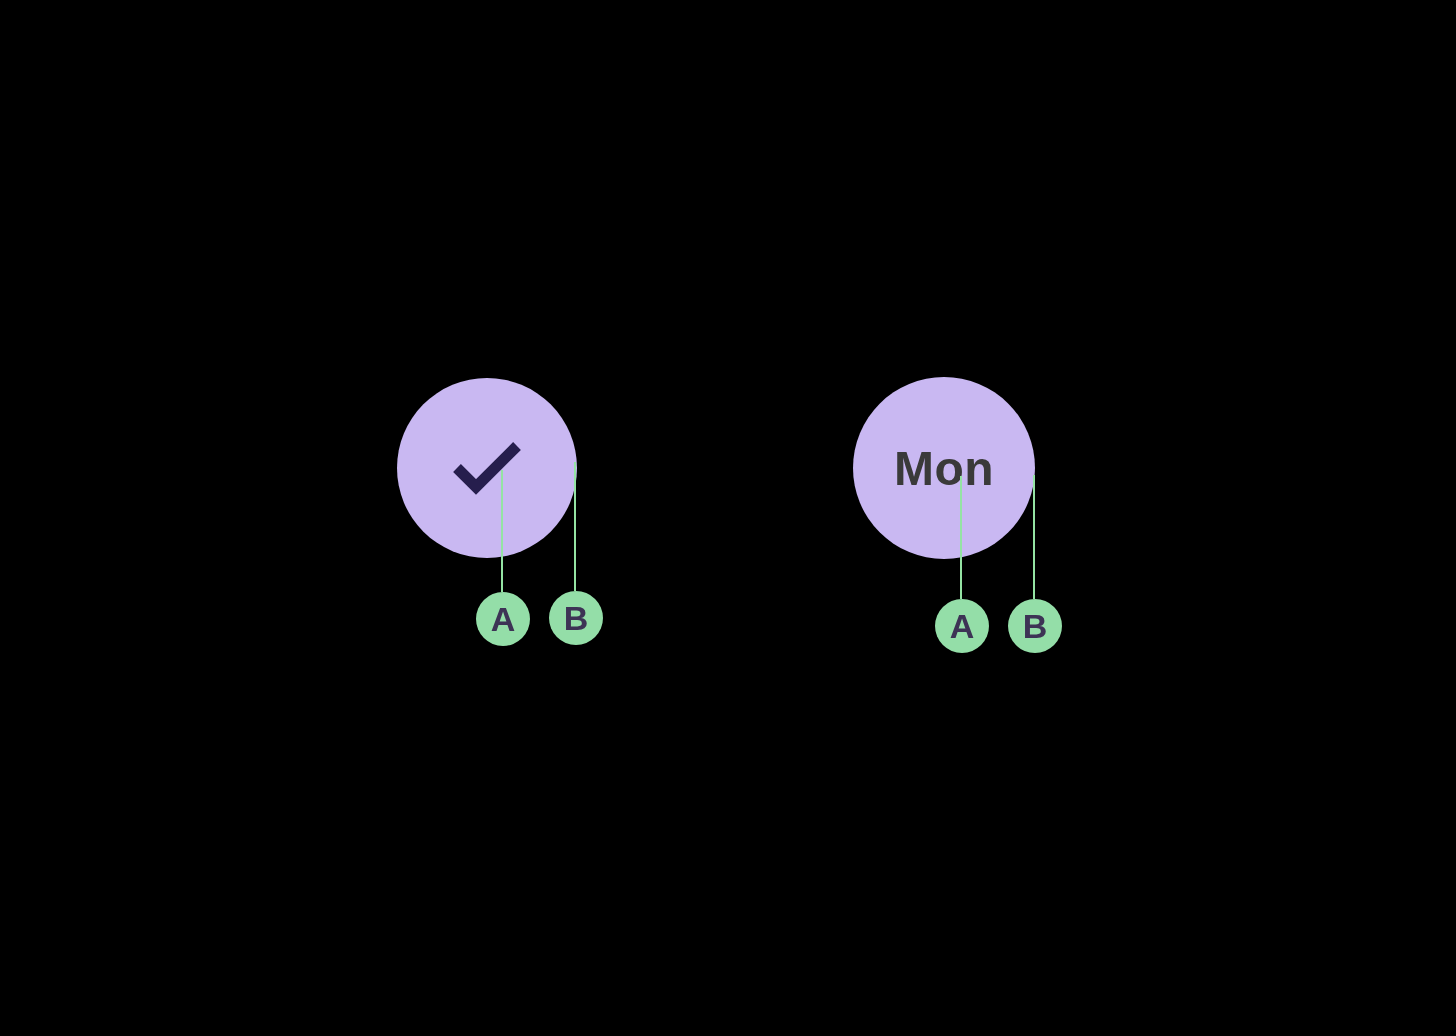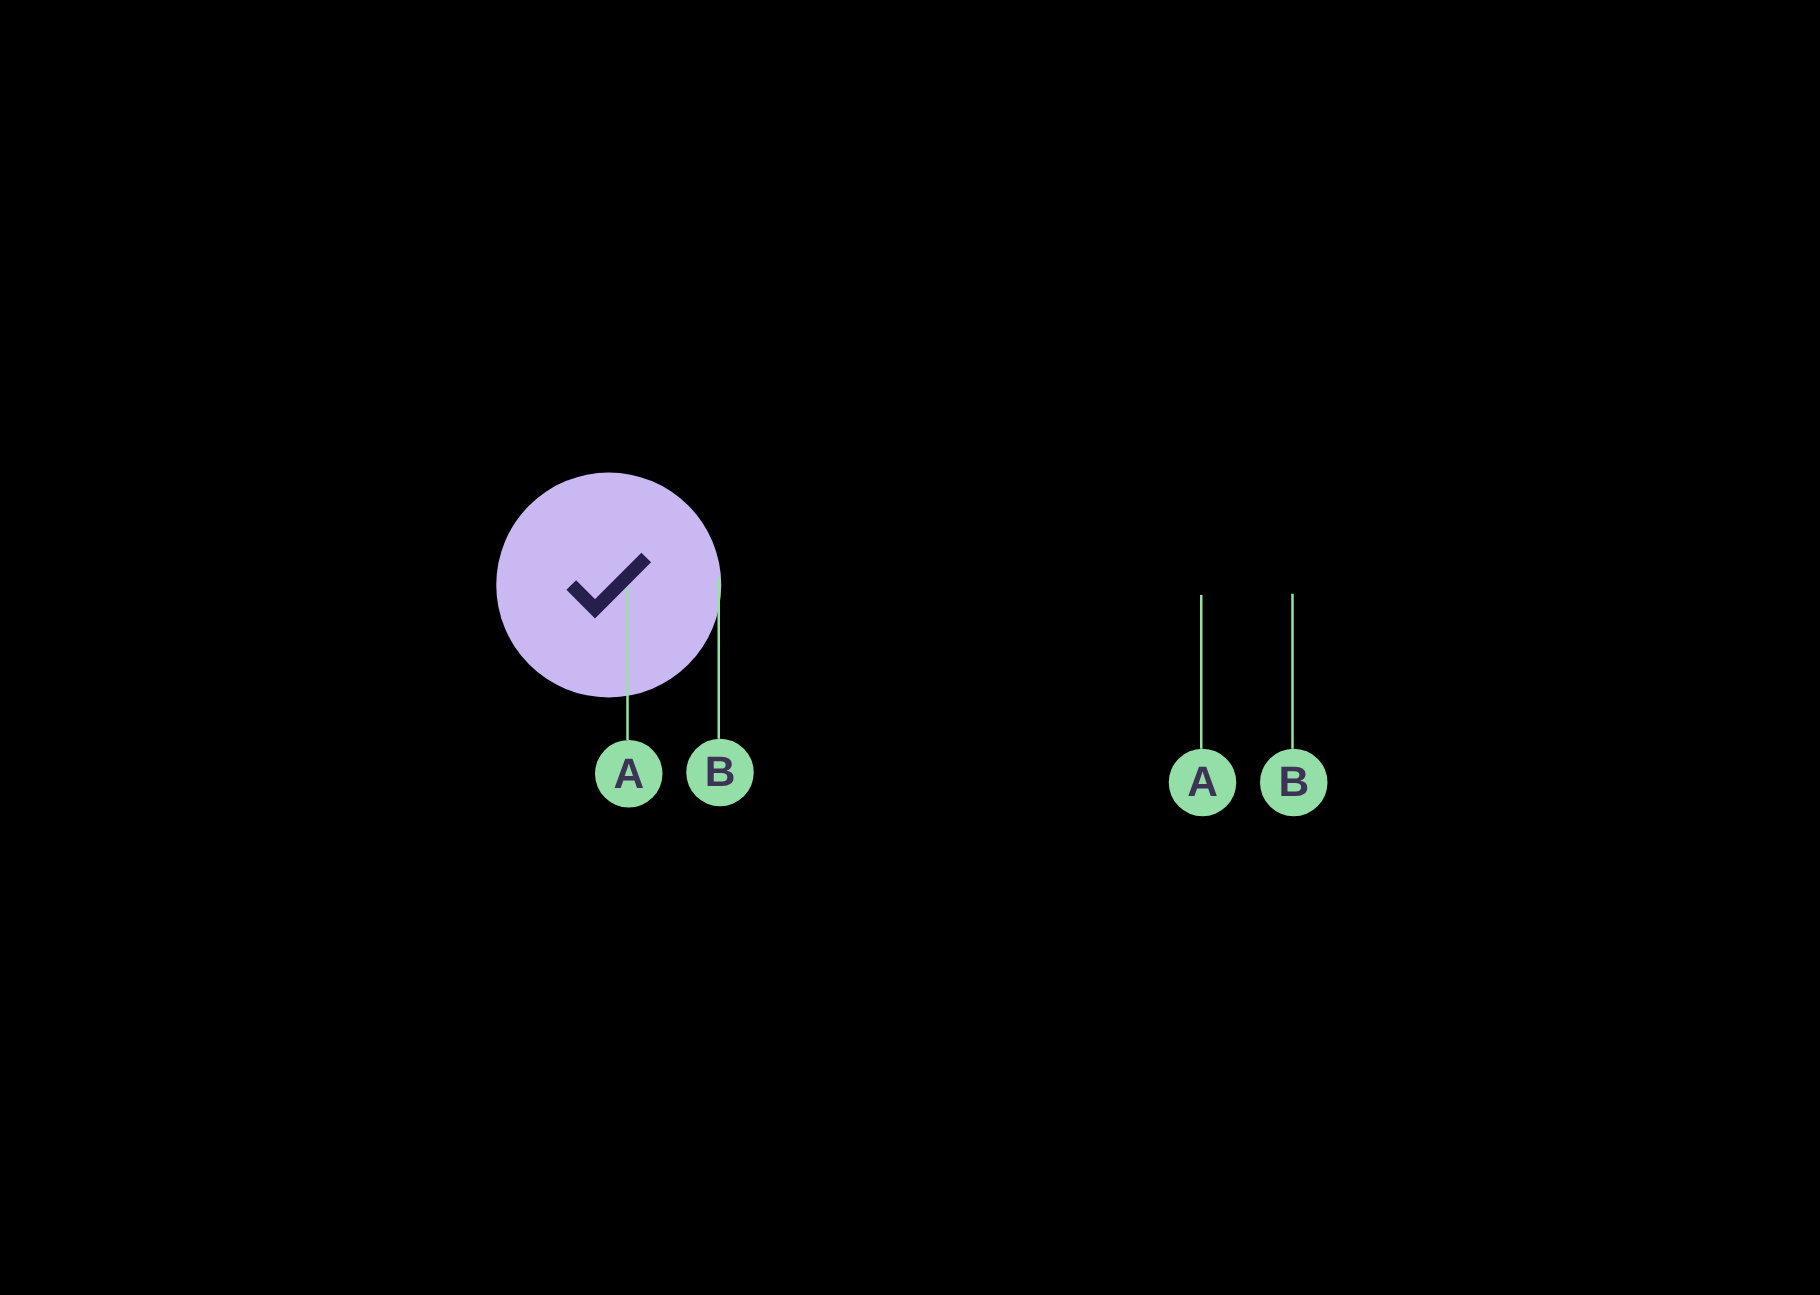--- a/index.html
+++ b/index.html
@@ -96,20 +96,23 @@
       <polyline points="8,28 27,47 68,6" style="stroke: rgb(38, 30, 77);"></polyline>
     </svg>
   </div>
 
   <div class="leader l-a" style="background-color: rgb(148, 227, 163);"></div>
   <div class="leader l-b" style="background-color: rgb(148, 227, 163);"></div>
 
   <div class="marker l-a" style="background-color: rgb(148, 222, 168); color: rgb(61, 51, 85);">A</div>
   <div class="marker l-b" style="background-color: rgb(148, 222, 168); color: rgb(61, 51, 85);">B</div>
 
+  <div class="day-circle right" style="background-color: rgb(201, 184, 242);">
+    <span class="day-label" style="color: rgb(58, 58, 58);">Mon</span>
+  </div>
 
   <div class="leader r-a" style="background-color: rgb(148, 227, 163);"></div>
   <div class="leader r-b" style="background-color: rgb(148, 227, 163);"></div>
 
   <div class="marker r-a" style="background-color: rgb(148, 222, 168); color: rgb(61, 51, 85);">A</div>
   <div class="marker r-b" style="background-color: rgb(148, 222, 168); color: rgb(61, 51, 85);">B</div>
 
 </div>
 
 </body></html>

